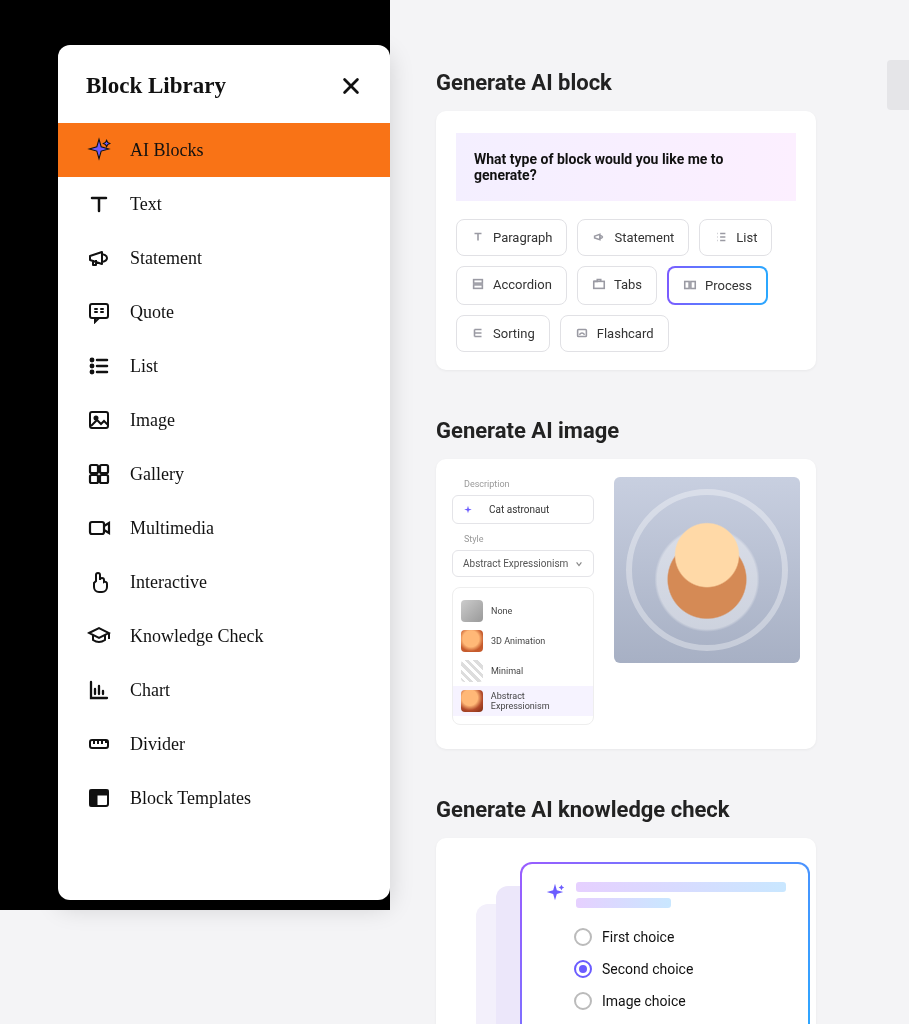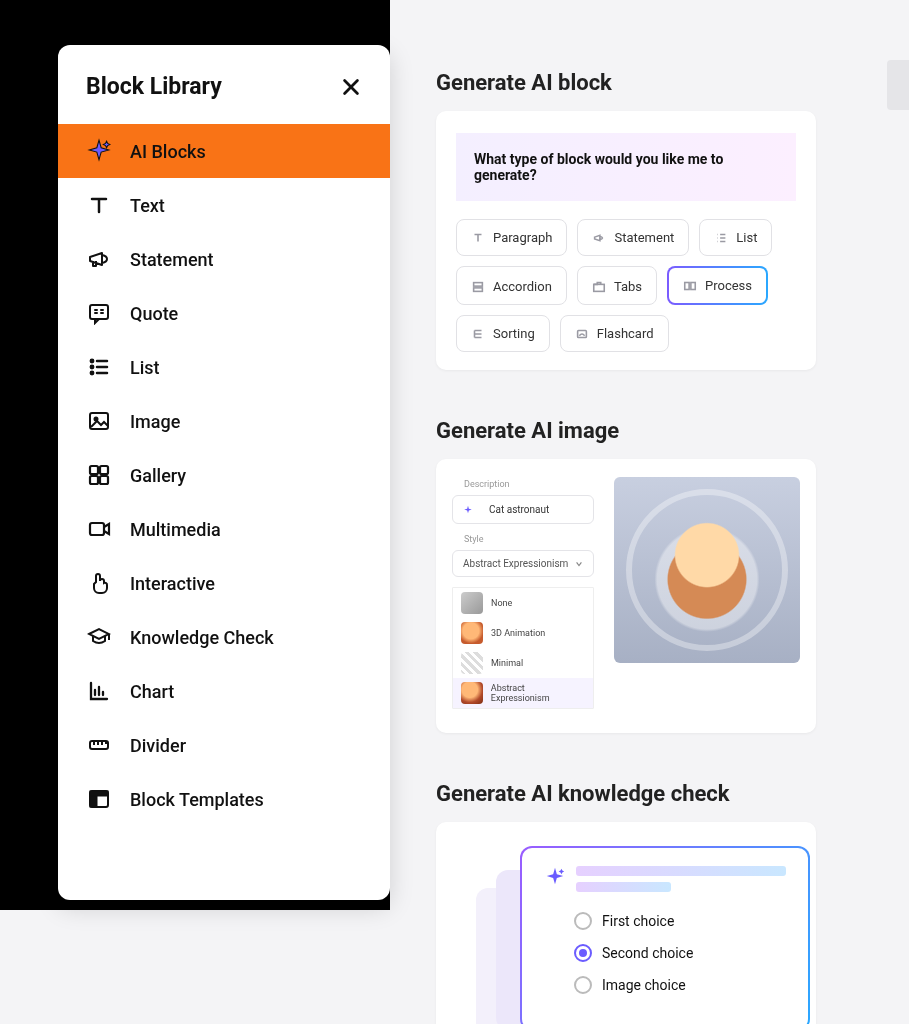--- a/index.html
+++ b/index.html
@@ -28,20 +28,21 @@
   
   .panel {
     position: absolute;
     top: 45px; left: 58px;
     width: 332px;
     background: #fff;
     border-radius: 12px;
     box-shadow: 0 8px 24px rgba(0,0,0,.15);
     overflow: hidden;
     height: 855px;
+    font-family: Liberation Serif, serif;
   }
   .panel-header {
     display: flex;
     justify-content: space-between;
     align-items: center;
     padding: 28px 28px 24px 28px;
   }
   .panel-title {
     font-size: 23px;
     font-weight: 700;
@@ -110,21 +111,21 @@
     flex-wrap: wrap;
     gap: 10px;
   }
   .chip {
     border: 1px solid #e1e1e5;
     border-radius: 8px;
     padding: 10px 14px;
     font-size: 13px;
     color: #333;
     display: flex;
-    align-items: flex-end;
+    align-items: flex-start;
     gap: 8px;
     cursor: pointer;
     background: #fff;
   }
   .chip.selected {
     border: 2px solid transparent;
     background:
       linear-gradient(#fff,#fff) padding-box,
       linear-gradient(90deg,#7b5cff,#2aa8ff) border-box;
   }
@@ -150,21 +151,21 @@
   .desc-field svg { width: 10px; height: 10px; }
   .style-select {
     border: 1px solid #e4e4e8;
     border-radius: 6px;
     padding: 7px 10px;
     display: flex; justify-content: space-between; align-items: center;
     font-size: 10px; color:#555;
     margin-bottom: 10px;
   }
   .style-select .chev { width:8px; height:8px; }
-  .style-options { list-style:none; border:1px solid #eee; border-radius:1px; padding:0 0; }
+  .style-options { list-style:none; border:1px solid #eee; border-radius:8px; padding:8px 0; }
   .style-opt {
     display:flex; align-items:center; gap:8px;
     padding: 4px 8px;
     font-size: 9px; color:#444;
   }
   .style-opt.sel { background:#f6f3ff; }
   .thumb {
     width: 22px; height: 22px;
     border-radius: 4px;
     background: radial-gradient(circle at 40% 40%, #f6c08a 0 40%, #8a4a2a 60%, #555 100%);

